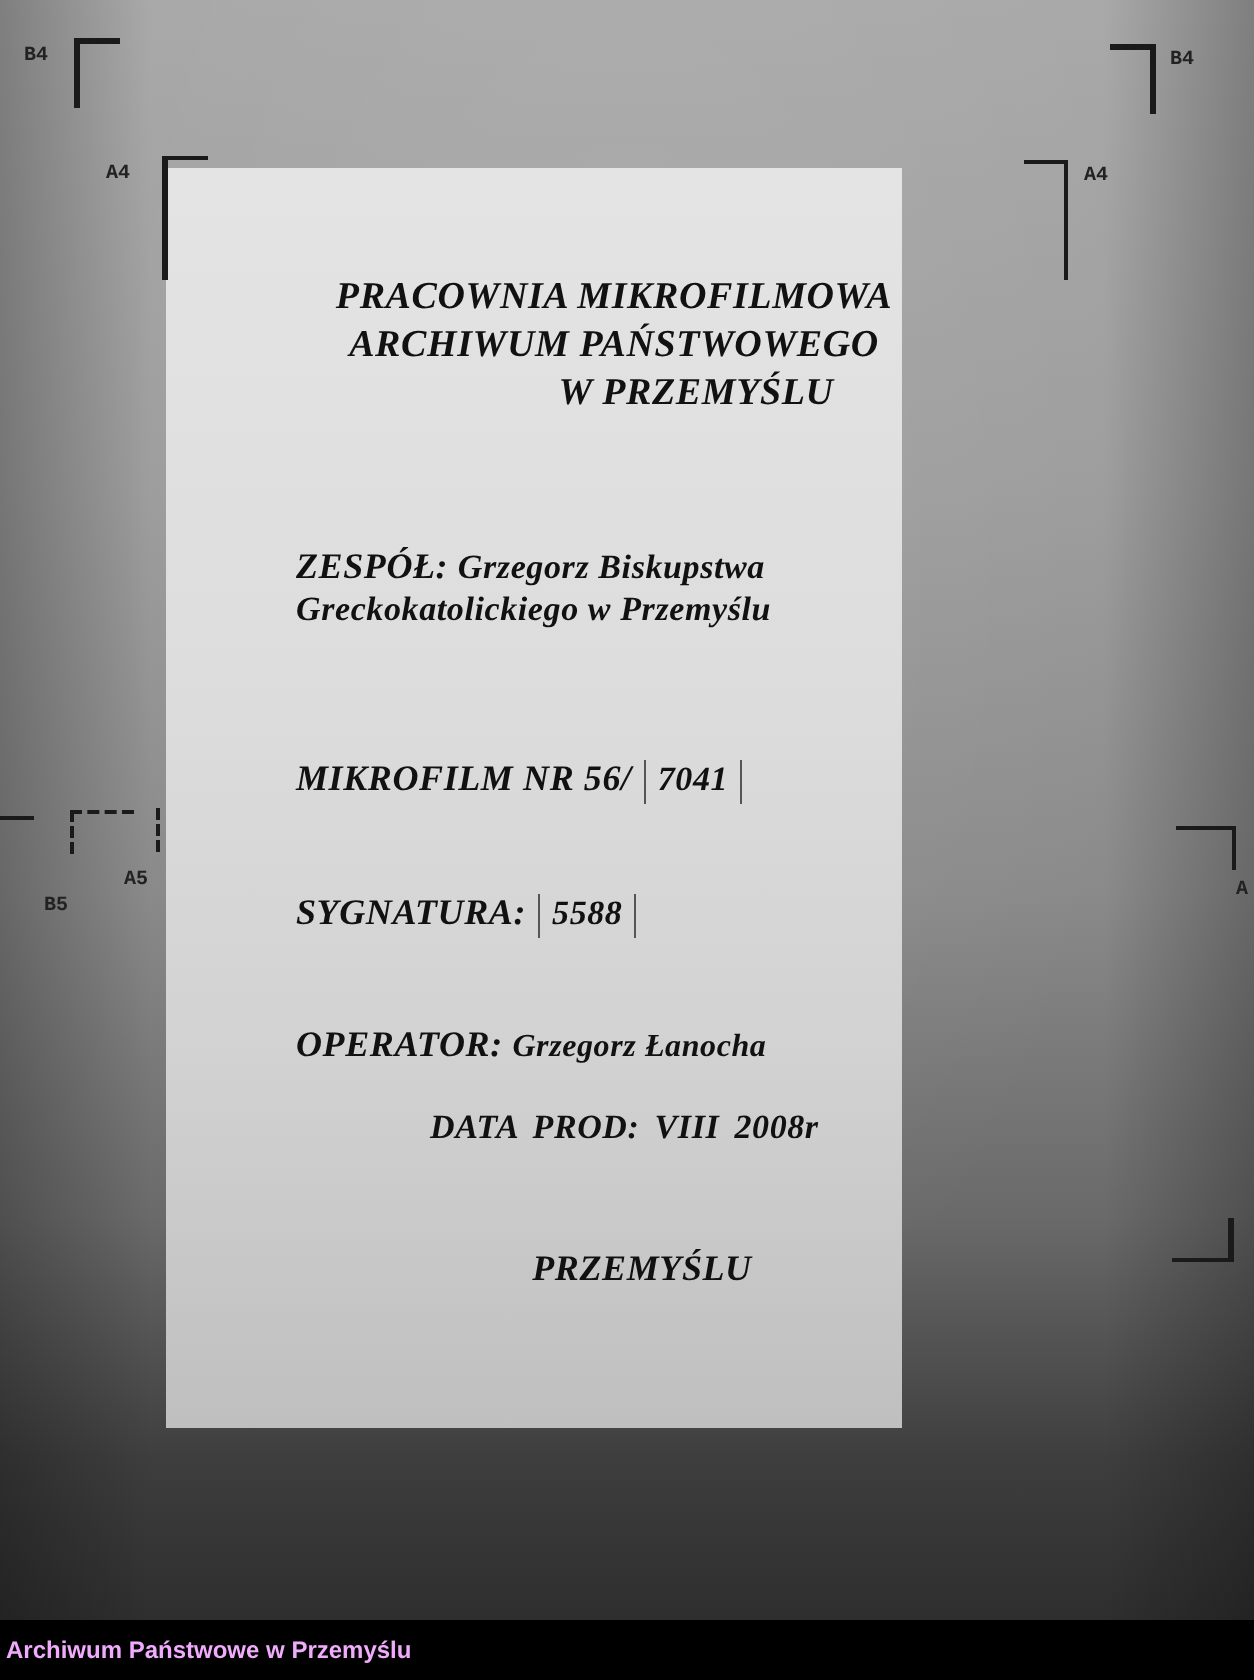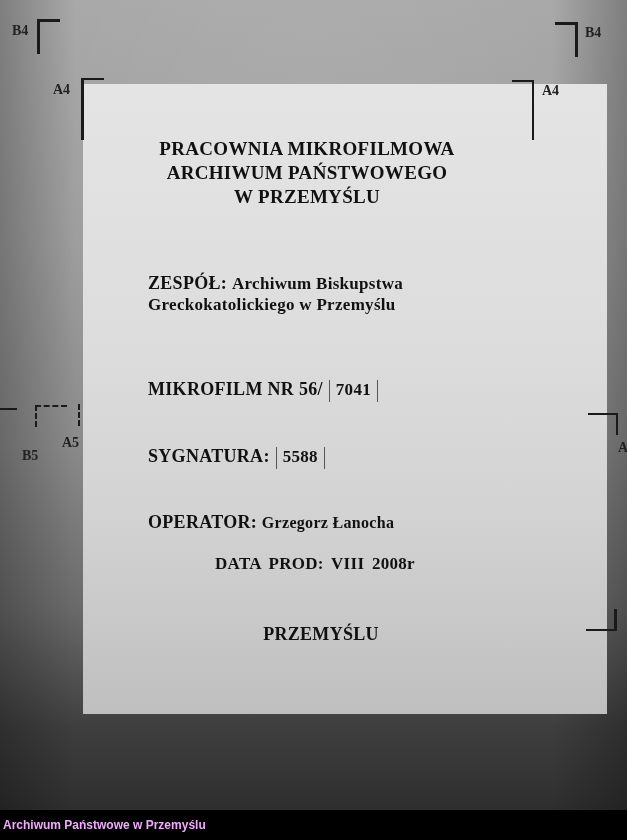--- a/index.html
+++ b/index.html
@@ -12,28 +12,29 @@
       position: absolute; left: 0; top: 0; width: 627px; height: 810px;
       background:
         radial-gradient(ellipse at 50% 30%, rgba(255,255,255,0.08), rgba(0,0,0,0) 60%),
         linear-gradient(to bottom, #a9a9a9 0%, #9d9d9d 30%, #8a8a8a 55%, #6a6a6a 75%, #3e3e3e 90%, #2e2e2e 100%);
     }
     .film::after {
       content: ""; position: absolute; inset: 0;
       background: linear-gradient(to right, rgba(0,0,0,0.25) 0%, rgba(0,0,0,0) 12%, rgba(0,0,0,0) 88%, rgba(0,0,0,0.25) 100%);
     }
     .paper {
-      position: absolute; left: 83px; top: 84px; width: 524px; height: 630px;
+      position: absolute; left: 83px; top: 84px; width: 368px; height: 630px;
       background: linear-gradient(to bottom, #e4e4e4 0%, #dddddd 40%, #d2d2d2 70%, #bfbfbf 100%);
       z-index: 2;
+      font-style: italic;
     }
     .mark { position: absolute; border-color: #1a1a1a; border-style: solid; border-width: 0; z-index: 3; }
     .mark-label {
-      position: absolute; font-family: Liberation Serif, serif; font-weight: bold;
-      font-size: 14px; color: #222; z-index: 3;
+      position: absolute; font-family: Liberation Mono, monospace; font-weight: bold;
+      font-size: 10px; color: #222; z-index: 3;
     }
     .line {
       position: absolute; left: 0; width: 448px; text-align: center;
       font-weight: bold; color: #111; font-size: 19px; letter-spacing: 0.3px;
     }
     .left { text-align: left; left: 65px; width: auto; }
     .sep { display: inline-block; width: 1px; height: 22px; background: #555; vertical-align: middle; margin: 0 6px; }
     .footer {
       position: absolute; left: 0; top: 810px; width: 627px; height: 30px; background: #000;
     }
@@ -64,25 +65,25 @@
 <span class="mark-label" style="left:62px;top:435px;">A5</span>
 
 <div class="mark" style="left:588px;top:413px;width:28px;height:20px;border-right-width:2px;border-top-width:2px;"></div>
 <span class="mark-label" style="left:618px;top:440px;">A</span>
 
 <div class="mark" style="left:586px;top:609px;width:28px;height:20px;border-right-width:3px;border-bottom-width:2px;"></div>
 
 <div class="paper">
   <div class="line" style="top:54px;">PRACOWNIA  MIKROFILMOWA</div>
   <div class="line" style="top:78px;">ARCHIWUM  PAŃSTWOWEGO</div>
-  <div class="line" style="top:102px;">W  PRZEMYŚLU</div>
+  <div class="line" style="top:102px;padding-left:41px;">W  PRZEMYŚLU</div>
 
   <div class="line left" style="top:189px;font-size:18px;">
     <span>ZESPÓŁ:</span>
-    <span style="font-size:17px;">Archiwum Biskupstwa</span>
+    <span style="font-size:17px;">Grzegorz Biskupstwa</span>
   </div>
   <div class="line left" style="top:211px;font-size:17px;">Greckokatolickiego w Przemyślu</div>
 
   <div class="line left" style="top:295px;font-size:18px;">
     <span>MIKROFILM NR 56/</span><span class="sep"></span><span style="font-size:17px;">7041</span><span class="sep"></span>
   </div>
 
   <div class="line left" style="top:362px;font-size:18px;">
     <span>SYGNATURA:</span><span class="sep"></span><span style="font-size:17px;">5588</span><span class="sep"></span>
   </div>

